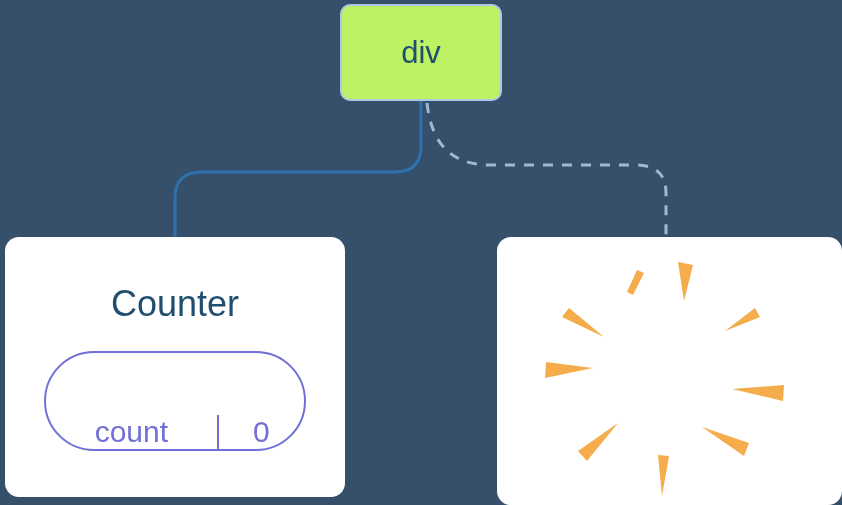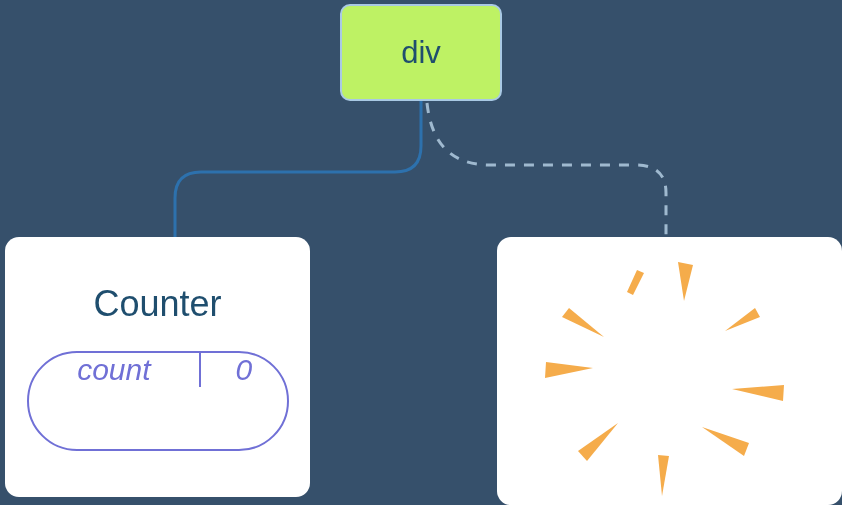--- a/index.html
+++ b/index.html
@@ -30,42 +30,41 @@
     font-size: 31px;
     color: #1F4E6E;
   }
   .card {
     position: absolute;
     background: #ffffff;
     border-radius: 14px;
   }
   .card-counter {
     left: 5px; top: 237px;
-    width: 305px; height: 260px;
+    width: 340px; height: 260px;
     display: flex;
     flex-direction: column;
     align-items: center;
   }
   .counter-title {
     margin-top: 46px;
     font-size: 36px;
     font-weight: 500;
     color: #1F4E6E;
   }
   .state-pill {
     margin-top: 26px;
     width: 262px;
     height: 100px;
     box-sizing: border-box;
     border: 2px solid #7070D6;
     border-radius: 60px;
     display: flex;
-    align-items: flex-start;
+    align-items: flex-end;
     overflow: hidden;
-    font-style: italic;
   }
   .pill-key {
     flex: 2;
     display: flex;
     align-items: center;
     justify-content: center;
     font-size: 30px;
     color: #7070D6;
     border-right: 2px solid #7070D6;
   }

